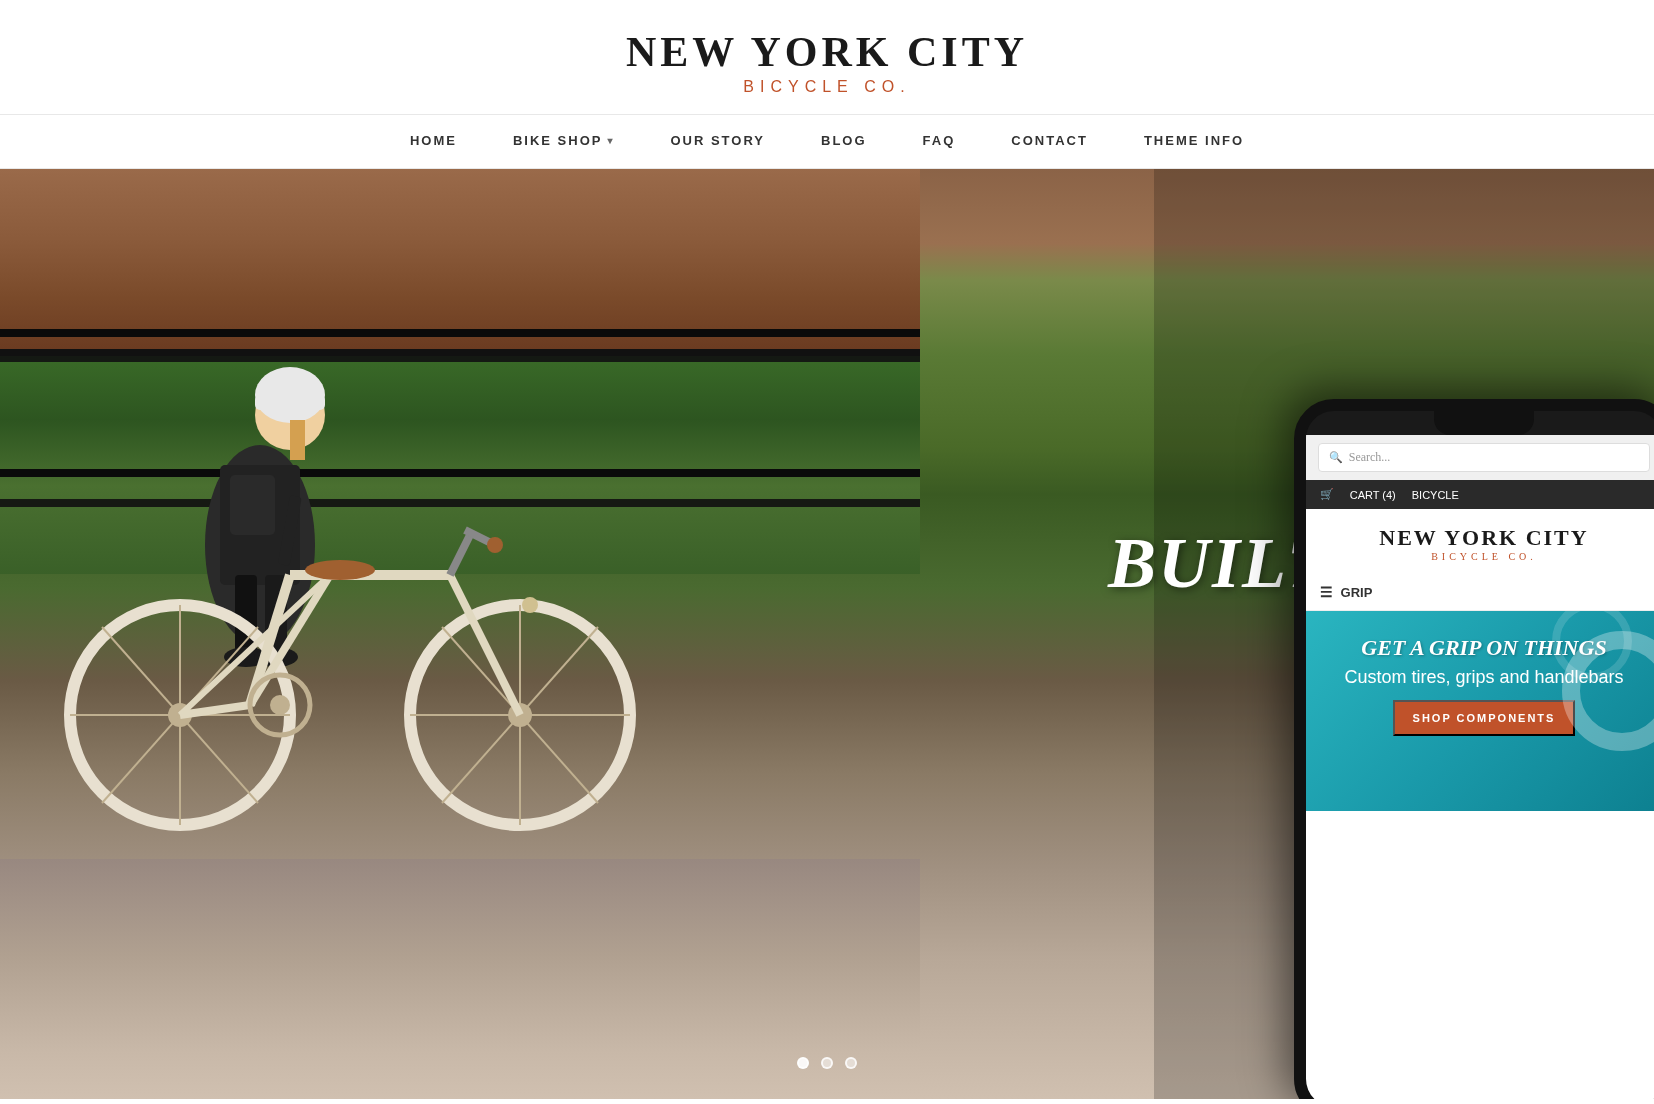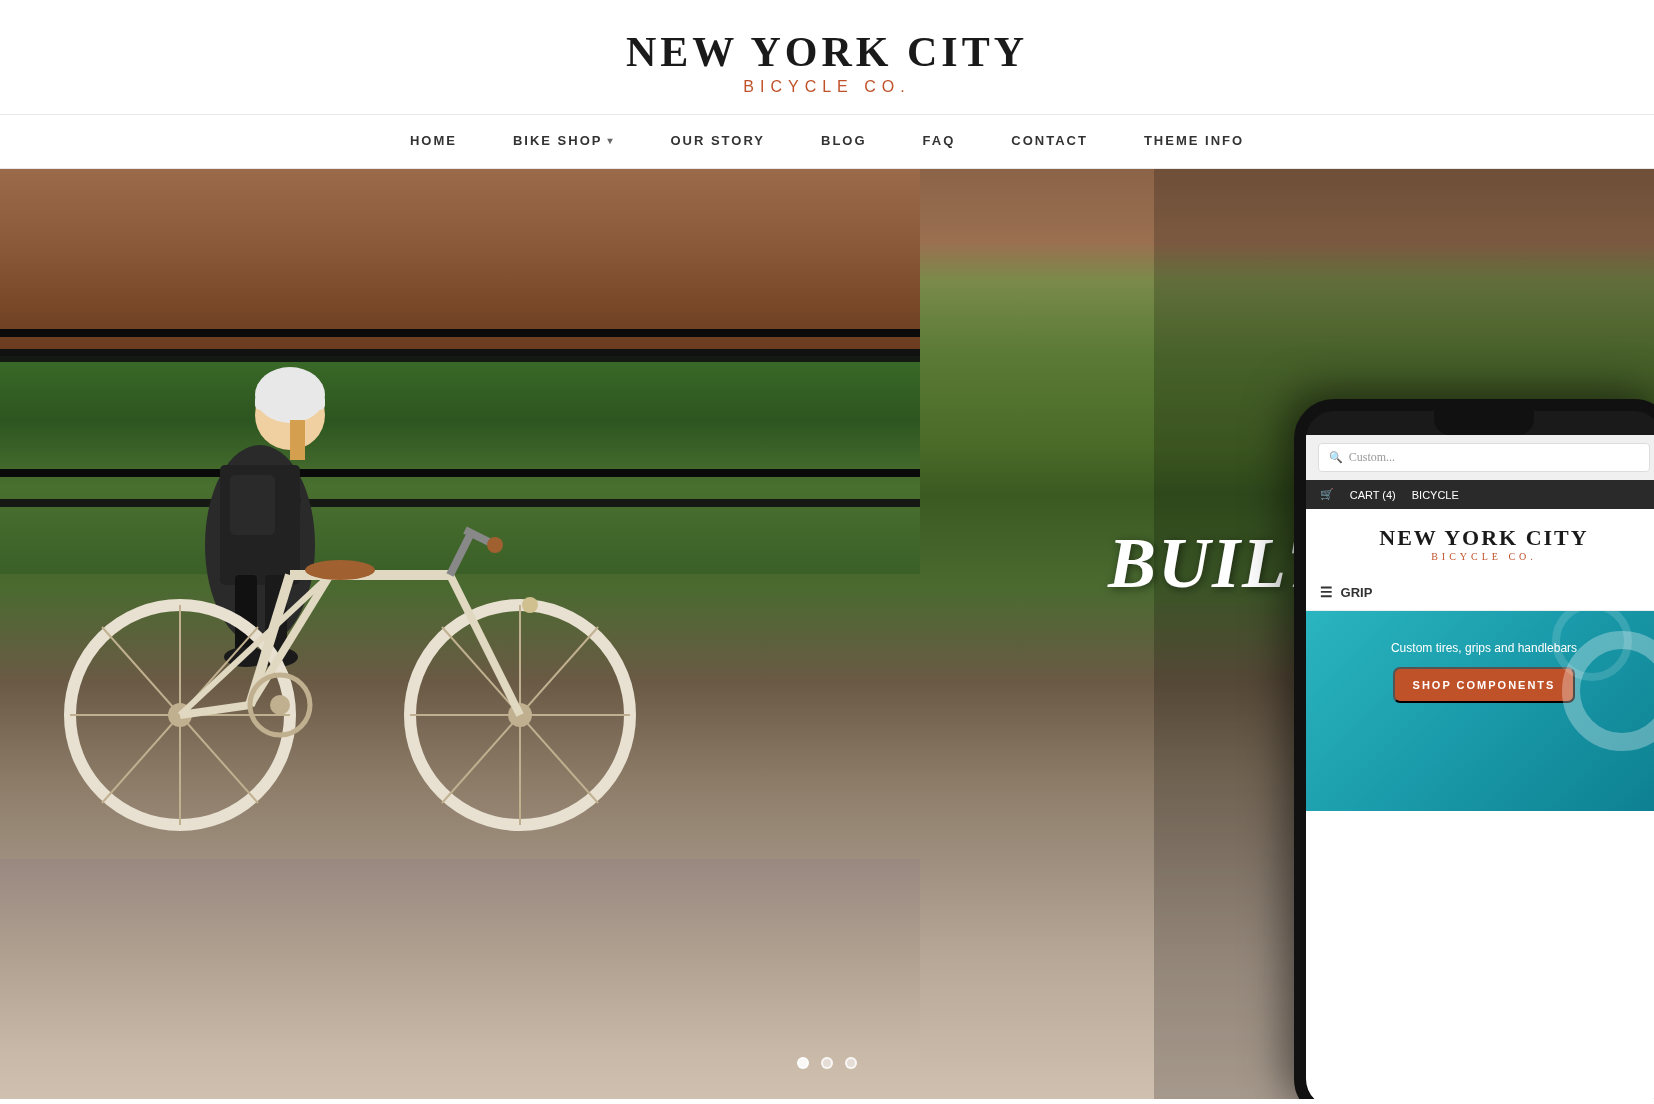--- a/index.html
+++ b/index.html
@@ -254,40 +254,39 @@
       font-family: 'Georgia', serif;
       font-size: 22px;
       font-weight: 900;
       color: #fff;
       font-style: italic;
       text-align: center;
       text-shadow: 1px 1px 3px rgba(0,0,0,0.3);
     }
     .phone-banner-sub {
       font-family: Arial, sans-serif;
-      font-size: 12px;
+      font-size: 18px;
       color: #fff;
       text-align: center;
       margin-top: 6px;
     }
     .phone-banner-cta {
       display: block;
       background: #c0522a;
       color: #fff;
       font-family: Arial, sans-serif;
       font-size: 11px;
       font-weight: 700;
       letter-spacing: 2px;
       text-transform: uppercase;
       padding: 10px 18px;
       margin: 12px auto 0;
       text-align: center;
       width: fit-content;
       cursor: pointer;
-      border-radius: 7px;
     }
 
     
     .tire-decoration {
       position: absolute;
       right: -20px;
       top: 20px;
       width: 120px;
       height: 120px;
       border-radius: 50%;
@@ -478,21 +477,21 @@
     <div class="dot"></div>
   </div>
 
   <div class="phone-mockup">
     <div class="phone-notch"></div>
     <div class="phone-screen">
 
       <div class="phone-search">
         <div class="phone-search-box">
           <span class="search-icon-small">🔍</span>
-          <span>Custom...</span>
+          <span>Search...</span>
         </div>
       </div>
 
       <div class="phone-cart-bar">
         <span>🛒</span>
         <span>CART (4)</span>
         <span>BICYCLE</span>
       </div>
 
       <div class="phone-site-header">
@@ -501,20 +500,21 @@
       </div>
 
       <div class="phone-menu">
         <span class="hamburger">☰</span>
         <span>GRIP</span>
       </div>
 
       <div class="phone-banner">
         <div class="tire-decoration"></div>
         <div class="tire-decoration2"></div>
+        <div class="phone-banner-headline">GET A GRIP ON THINGS</div>
         <div class="phone-banner-sub">Custom tires, grips and handlebars</div>
         <button class="phone-banner-cta">SHOP COMPONENTS</button>
       </div>
 
     </div>
   </div>
 
 </section>
 
 </body></html>

